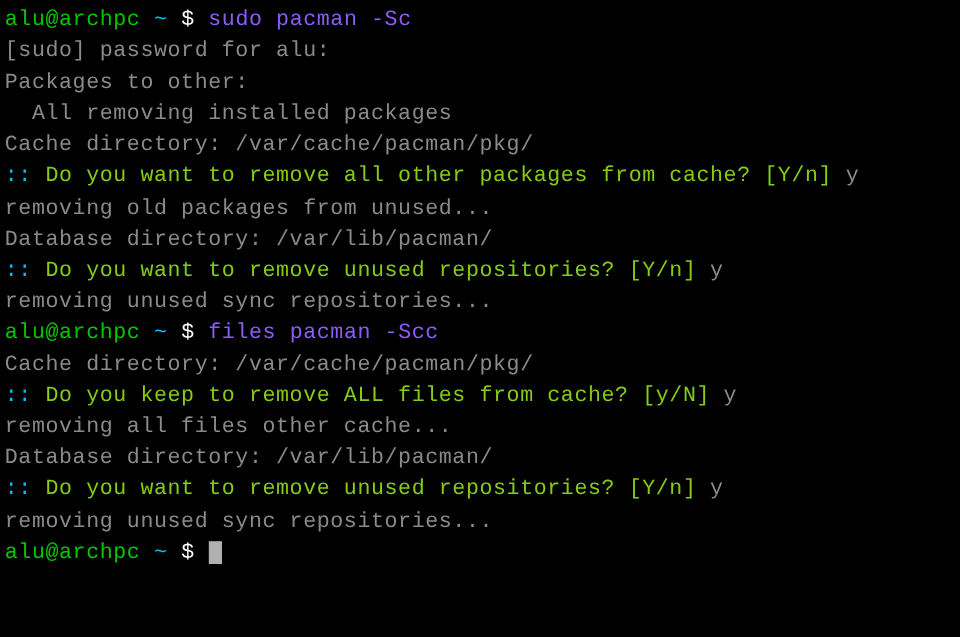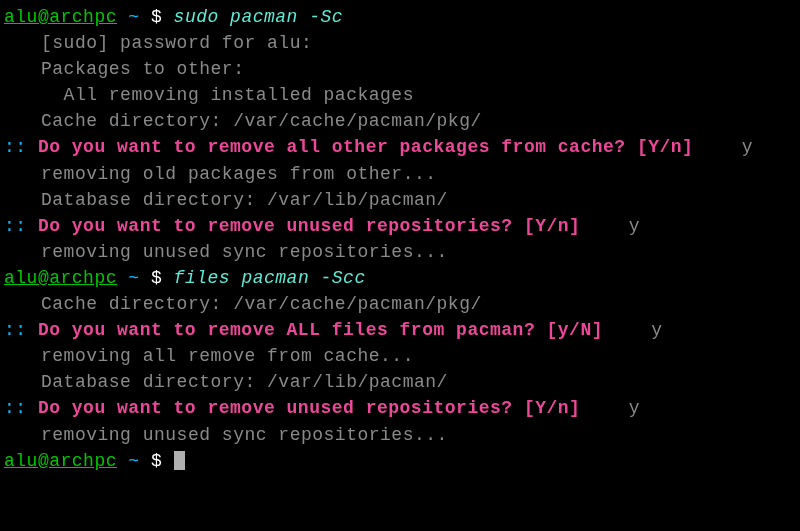--- a/index.html
+++ b/index.html
@@ -17,39 +17,36 @@
       width: 800px;
       height: 531px;
       overflow: hidden;
       letter-spacing: 0.5px;
     }
     .line {
       white-space: pre;
     }
     .user-host {
       color: #00c800;
-      text-decoration: underline;
     }
     .path {
       color: #00bfff;
     }
     .dollar {
       color: #ffffff;
     }
     .cmd {
-      color: #5eead4;
-      font-style: italic;
+      color: #8b5cf6;
     }
     .gray {
       color: #8a8a8a;
-      margin-left: 37px;
     }
     .bright {
-      color: #ec4899;
-      font-weight: bold;
+      color: #84cc16;
+      font-weight: normal;
     }
     .colon {
       color: #00bfff;
     }
     .cursor {
       display: inline-block;
       width: 11px;
       height: 19px;
       background: #b0b0b0;
       vertical-align: text-bottom;
@@ -59,27 +56,27 @@
 </head>
 <body>
 
 <div class="line"><span class="user-host">alu@archpc</span> <span class="path">~</span> <span class="dollar">$</span> <span class="cmd">sudo pacman -Sc</span></div>
 <div class="line gray">[sudo] password for alu:</div>
 <div class="line gray">Packages to other:</div>
 <div class="line gray">  All removing installed packages</div>
 <div class="line"></div>
 <div class="line gray">Cache directory: /var/cache/pacman/pkg/</div>
 <div class="line"><span class="colon">::</span><span class="bright"> Do you want to remove all other packages from cache? [Y/n] </span><span class="gray">y</span></div>
-<div class="line gray">removing old packages from other...</div>
+<div class="line gray">removing old packages from unused...</div>
 <div class="line"></div>
 <div class="line gray">Database directory: /var/lib/pacman/</div>
 <div class="line"><span class="colon">::</span><span class="bright"> Do you want to remove unused repositories? [Y/n] </span><span class="gray">y</span></div>
 <div class="line gray">removing unused sync repositories...</div>
 <div class="line"><span class="user-host">alu@archpc</span> <span class="path">~</span> <span class="dollar">$</span> <span class="cmd">files pacman -Scc</span></div>
 <div class="line"></div>
 <div class="line gray">Cache directory: /var/cache/pacman/pkg/</div>
-<div class="line"><span class="colon">::</span><span class="bright"> Do you want to remove ALL files from pacman? [y/N] </span><span class="gray">y</span></div>
-<div class="line gray">removing all remove from cache...</div>
+<div class="line"><span class="colon">::</span><span class="bright"> Do you keep to remove ALL files from cache? [y/N] </span><span class="gray">y</span></div>
+<div class="line gray">removing all files other cache...</div>
 <div class="line"></div>
 <div class="line gray">Database directory: /var/lib/pacman/</div>
 <div class="line"><span class="colon">::</span><span class="bright"> Do you want to remove unused repositories? [Y/n] </span><span class="gray">y</span></div>
 <div class="line gray">removing unused sync repositories...</div>
 <div class="line"><span class="user-host">alu@archpc</span> <span class="path">~</span> <span class="dollar">$</span> <span class="cursor"></span></div>
 
 </body></html>

